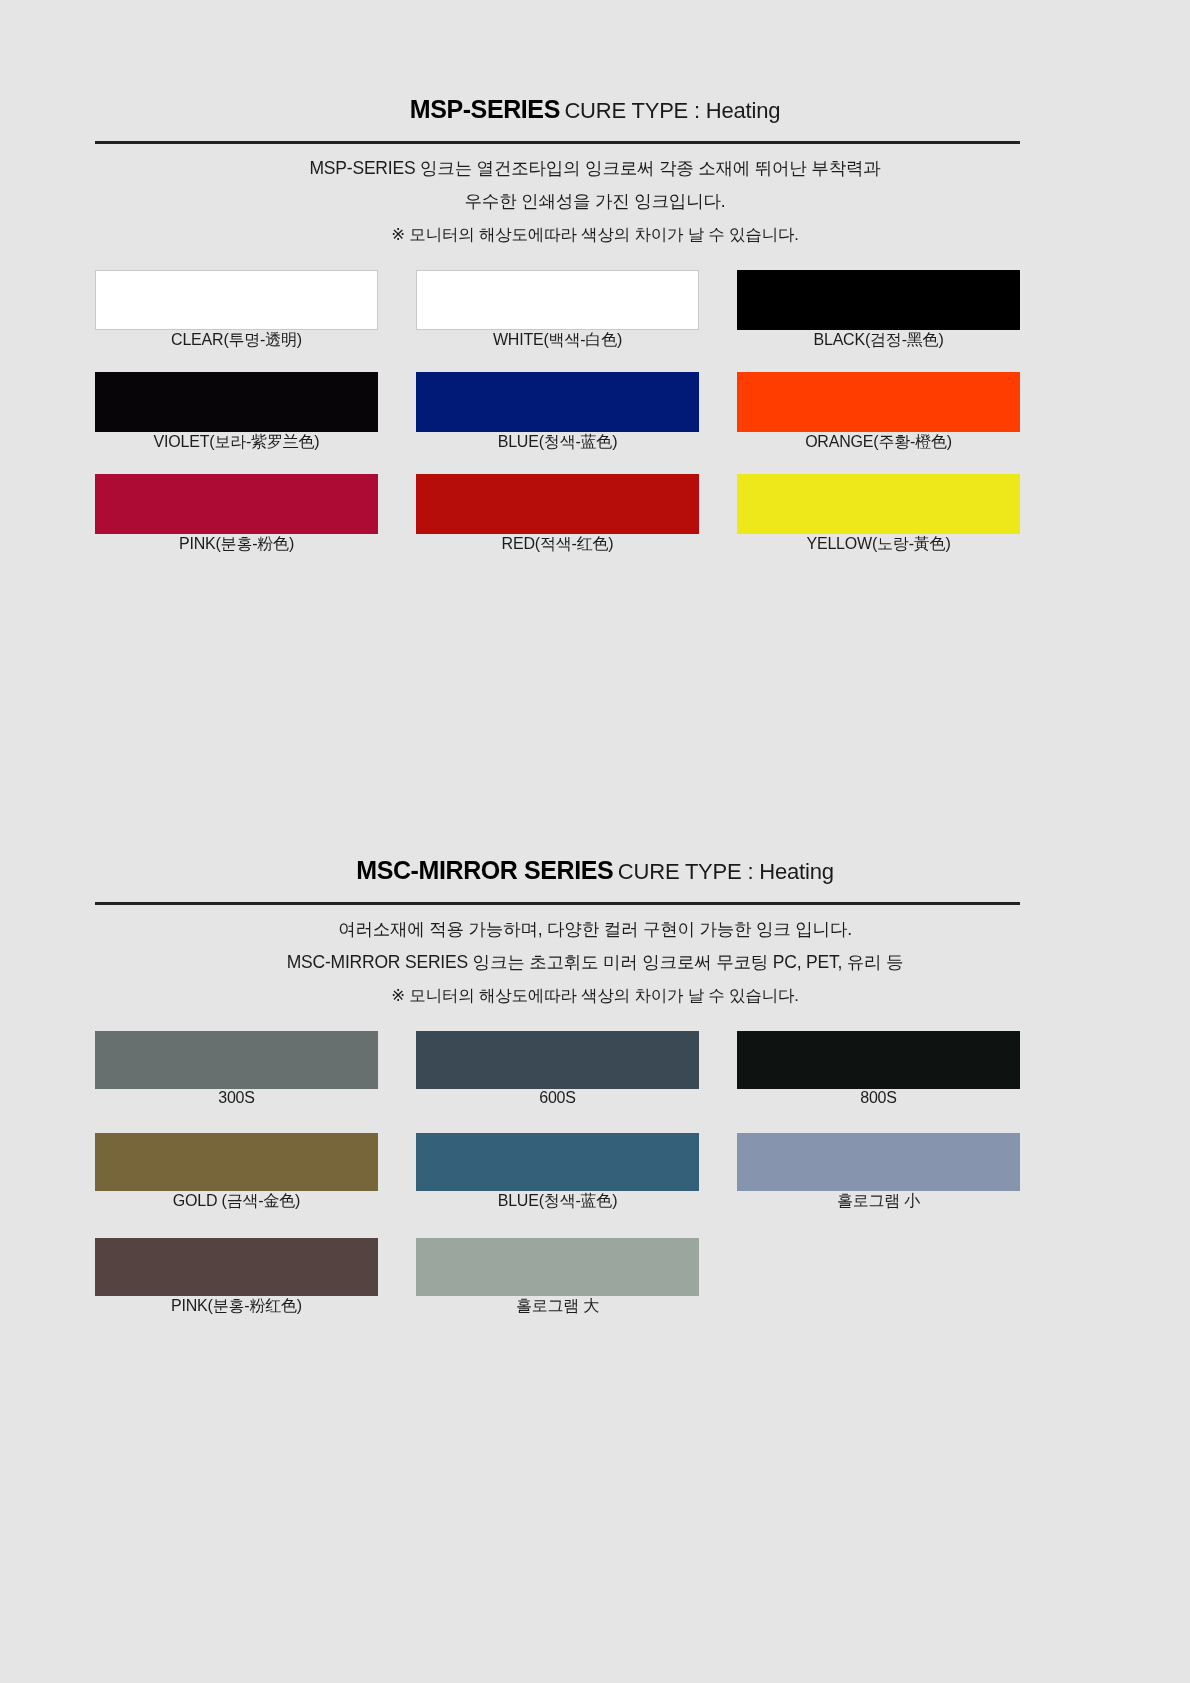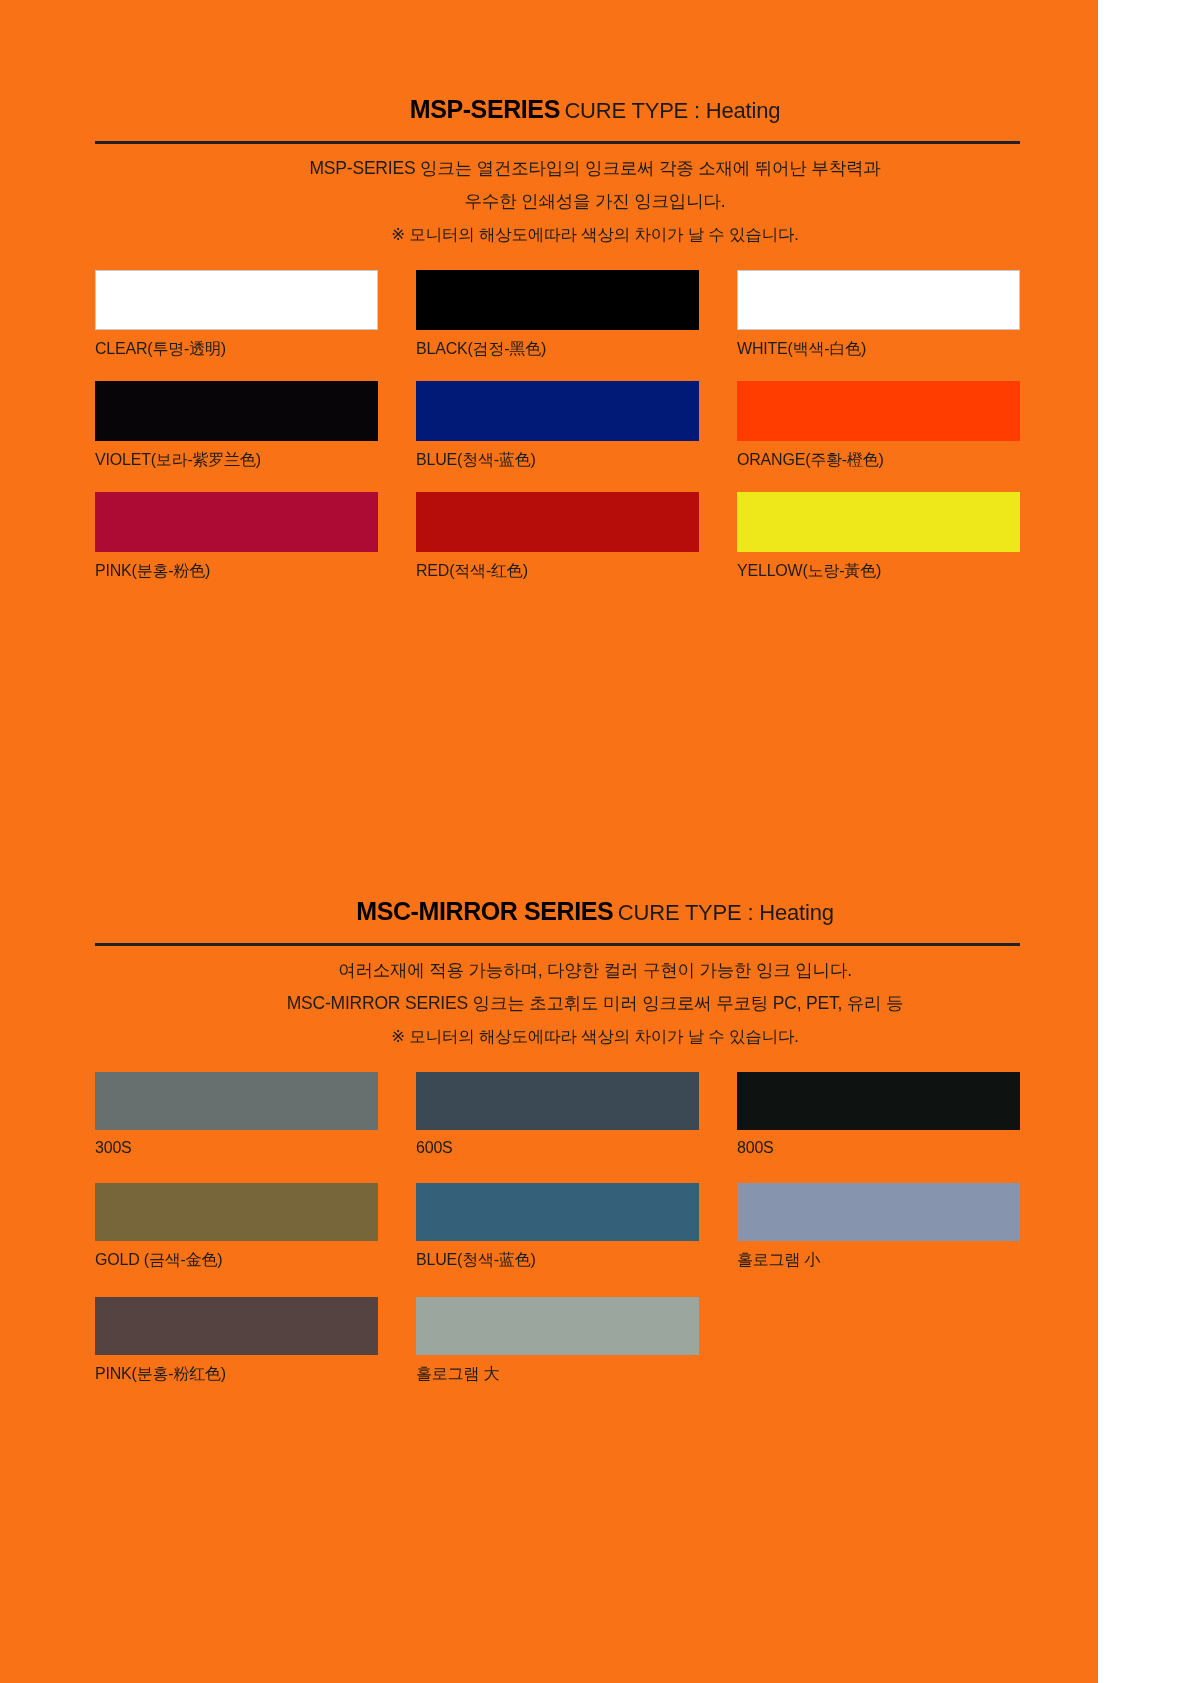--- a/index.html
+++ b/index.html
@@ -6,27 +6,27 @@
   html, body {
     width: 1190px;
     height: 1683px;
     background: #ffffff;
     font-family: "Liberation Sans", "DejaVu Sans", sans-serif;
     color: #1a1a1a;
     overflow: hidden;
   }
   .page {
     position: relative;
-    width: 1098px;
+    width: 1190px;
     height: 1683px;
-    background: #f97316;
+    background: #e5e5e5;
   }
   .section { position: absolute; left: 0; width: 1190px; }
   #section-msp { top: 95px; }
-  #section-msc { top: 897px; }
+  #section-msc { top: 856px; }
 
   .section-header {
     text-align: center;
     white-space: nowrap;
     padding: 0 95px;
   }
   .series-name {
     font-size: 25px;
     font-weight: bold;
     letter-spacing: -0.4px;
@@ -73,22 +73,21 @@
     row-gap: 21px;
   }
   .swatch-cell { width: 283px; }
   .swatch-chip {
     width: 283px;
     height: 60px;
     display: block;
   }
   .swatch-chip.bordered { border: 1px solid #c9c9c9; }
   .swatch-label {
-    margin-top: 9px;
-    text-align: left;
+    text-align: center;
     font-size: 16px;
     letter-spacing: -0.2px;
     color: #1c1c1c;
     white-space: nowrap;
   }
   .mirror-grid .swatch-chip { height: 58px; }
   .mirror-grid { row-gap: 26px; }
 </style>
 </head>
 <body>
@@ -105,26 +104,26 @@
       <div class="desc-line">MSP-SERIES 잉크는 열건조타입의 잉크로써 각종 소재에 뛰어난 부착력과</div>
       <div class="desc-line">우수한 인쇄성을 가진 잉크입니다.</div>
       <div class="desc-note">※ 모니터의 해상도에따라 색상의 차이가 날 수 있습니다.</div>
     </div>
     <div class="swatch-grid" id="msp-grid">
         <div class="swatch-cell">
           <div class="swatch-chip bordered" style="background-color: rgb(255, 255, 255);"></div>
           <div class="swatch-label">CLEAR(투명-透明)</div>
         </div>
         <div class="swatch-cell">
+          <div class="swatch-chip bordered" style="background-color: rgb(255, 255, 255);"></div>
+          <div class="swatch-label">WHITE(백색-白色)</div>
+        </div>
+        <div class="swatch-cell">
           <div class="swatch-chip" style="background-color: rgb(0, 0, 0);"></div>
           <div class="swatch-label">BLACK(검정-黑色)</div>
-        </div>
-        <div class="swatch-cell">
-          <div class="swatch-chip bordered" style="background-color: rgb(255, 255, 255);"></div>
-          <div class="swatch-label">WHITE(백색-白色)</div>
         </div>
         <div class="swatch-cell">
           <div class="swatch-chip" style="background-color: rgb(8, 5, 9);"></div>
           <div class="swatch-label">VIOLET(보라-紫罗兰色)</div>
         </div>
         <div class="swatch-cell">
           <div class="swatch-chip" style="background-color: rgb(2, 26, 119);"></div>
           <div class="swatch-label">BLUE(청색-蓝色)</div>
         </div>
         <div class="swatch-cell">

